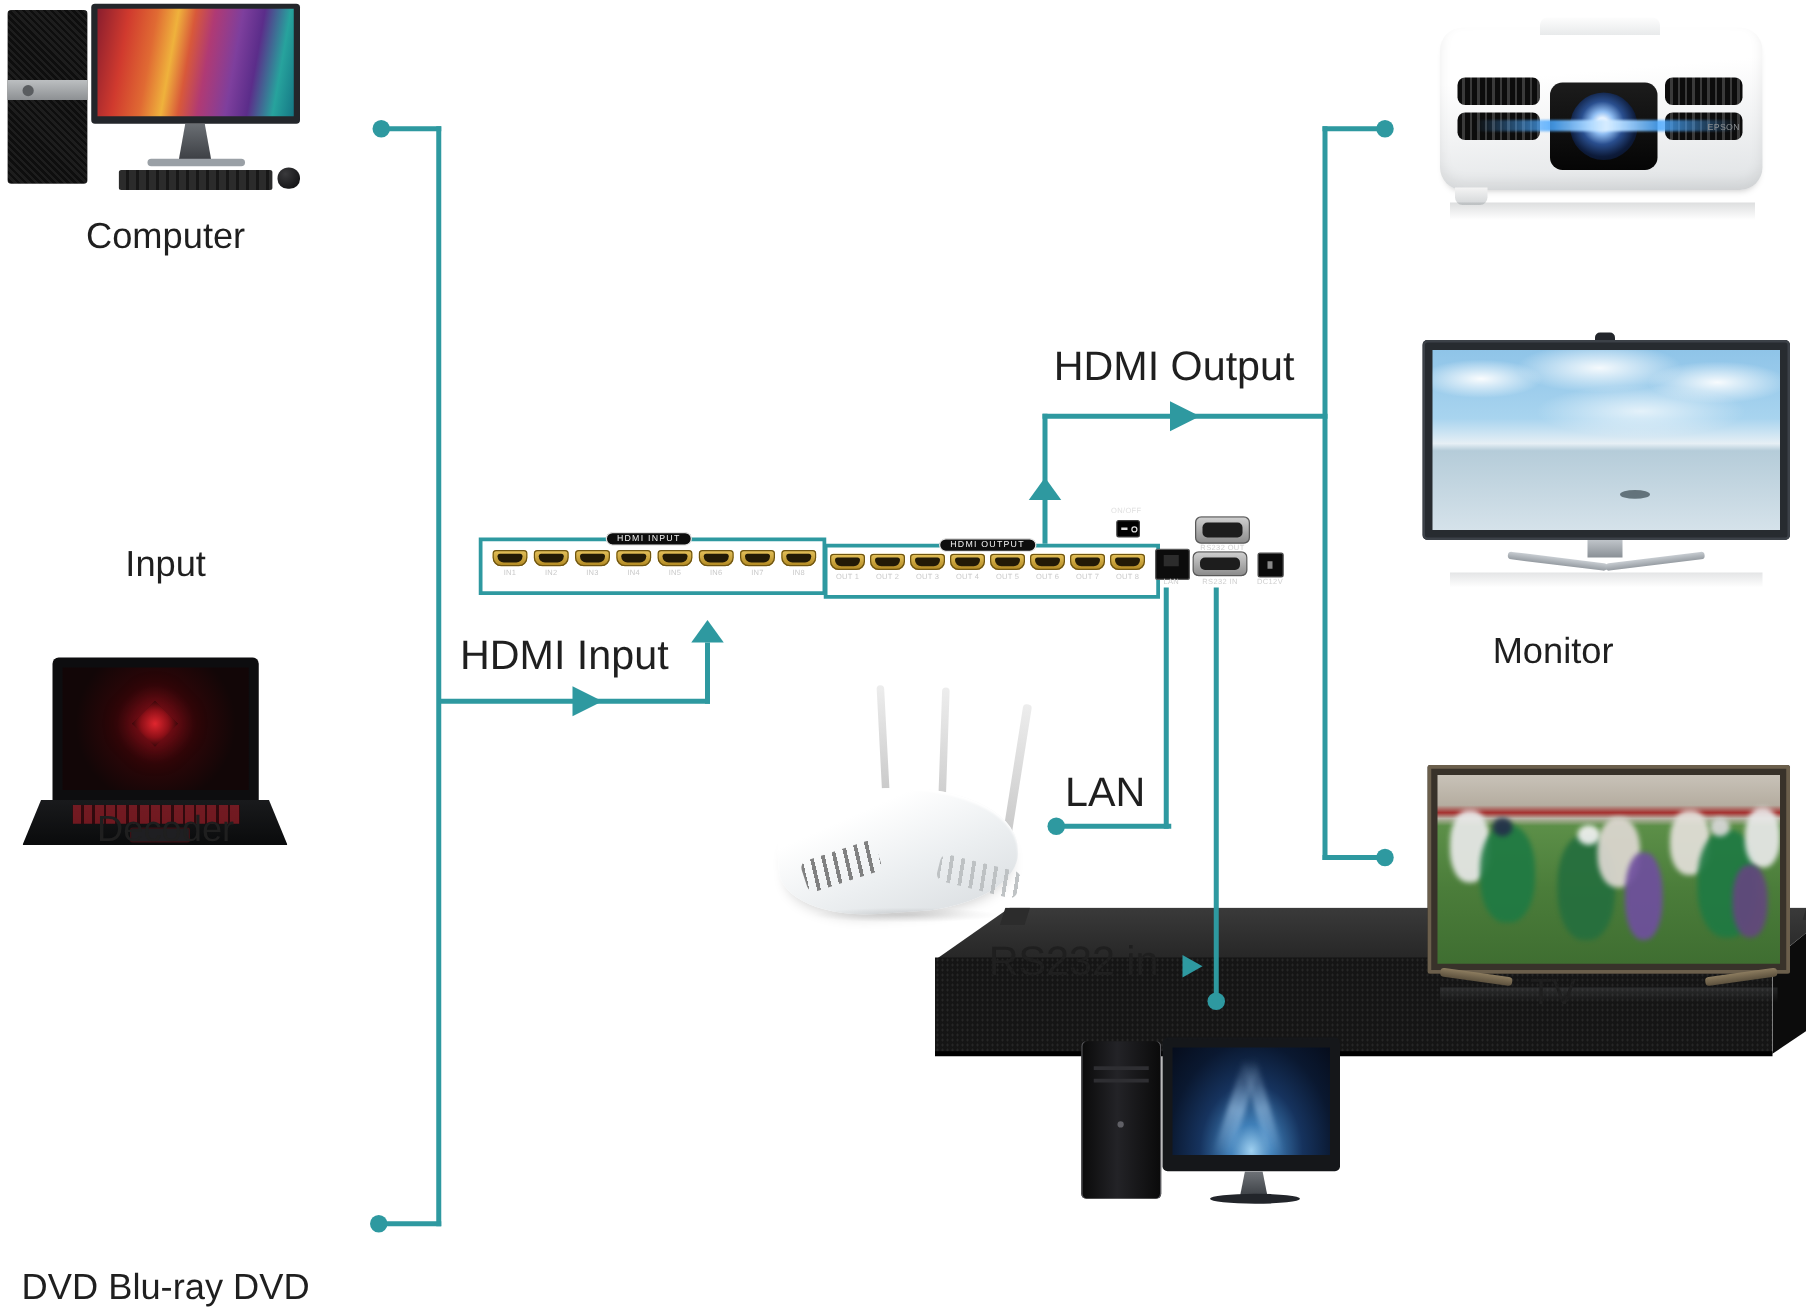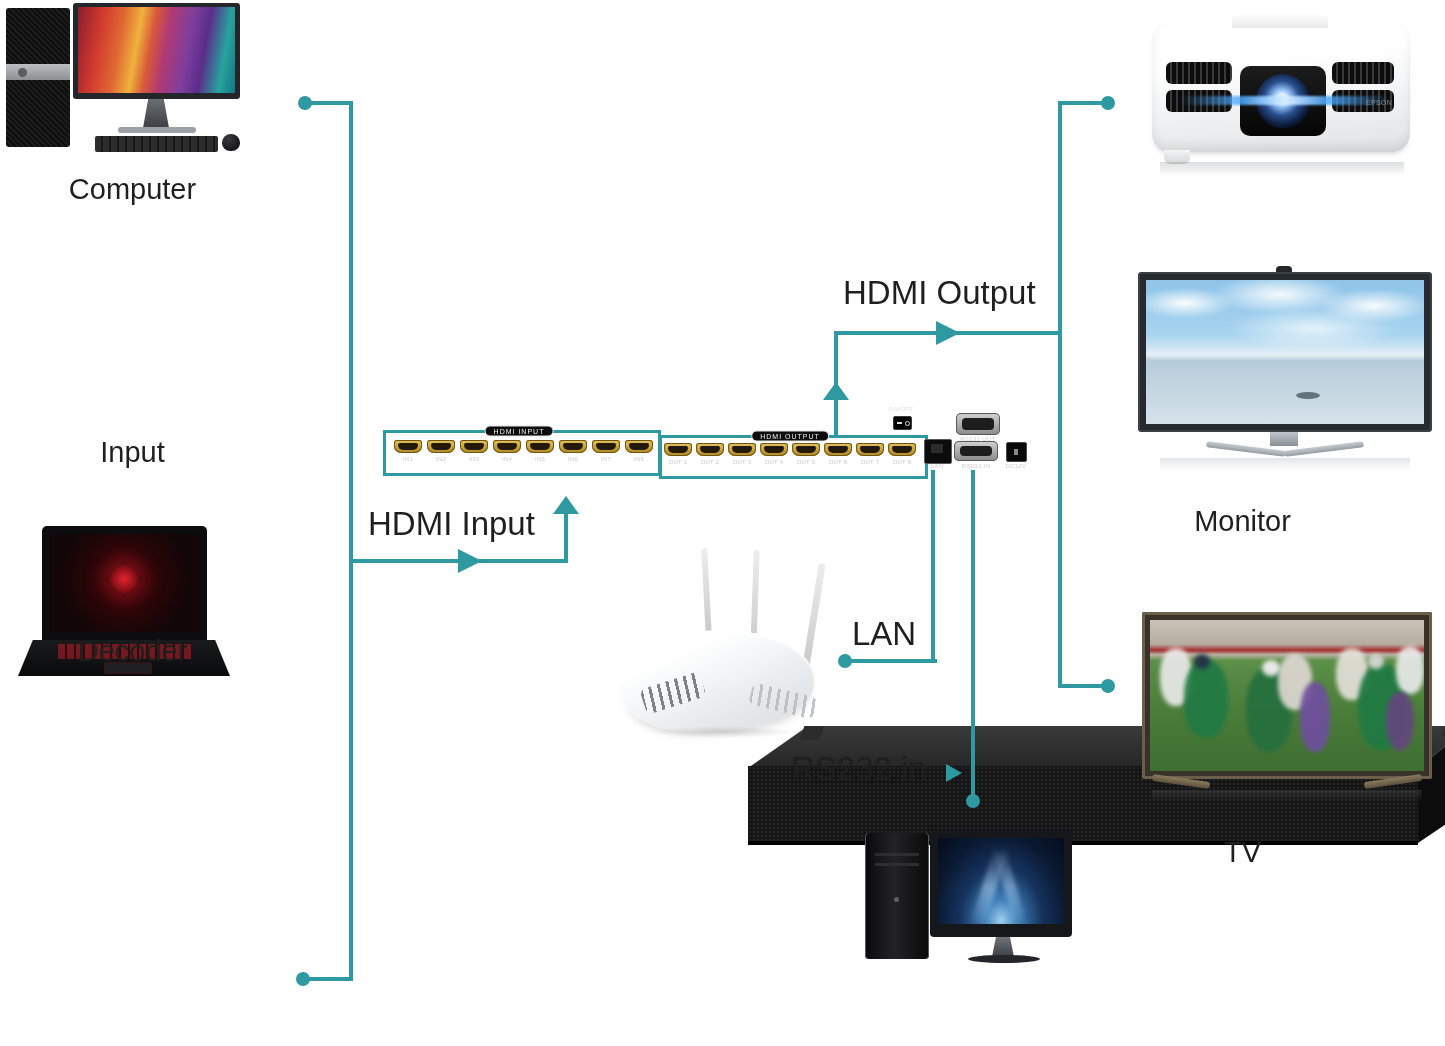--- a/index.html
+++ b/index.html
@@ -70,40 +70,41 @@
     
     
     
     
     
     
     
     
     
   </div>
-  <div class="dev-label col-l" style="top:635px;">Decoder</div>
+  <div class="dev-label col-l" style="top:648px;">Decoder</div>
 
   <div class="abs" style="left:0;top:695px;width:265px;height:125px;">
     
     
     
     
     
   </div>
 
   <div class="abs" style="left:0;top:930px;width:265px;height:65px;">
     
     
     
     
     
     
     
     
   </div>
+  <div class="dev-label col-l" style="top:1014px;">DVD Blu-ray DVD</div>
 
   <div class="abs" style="left:370px;top:360px;width:740px;height:130px;">
     <div class="mx-top"></div>
     <div class="mx-side"></div>
     <div class="mx-ear" style="left:430px;top:366px;"></div>
     <div class="mx-ear" style="left:1072px;top:362px;"></div>
     <div class="mx-face"></div>
     <div class="mx-bottom"></div>
   </div>
 
@@ -270,21 +271,21 @@
       <div class="blob" style="left:246px;top:26px;width:28px;height:48px;background:#e9e9e9;"></div>
       <div class="blob" style="left:236px;top:72px;width:28px;height:58px;background:#63477e;"></div>
       <div class="blob" style="left:112px;top:40px;width:18px;height:16px;background:#f2f2f2;border-radius:50%;"></div>
       <div class="blob" style="left:44px;top:34px;width:16px;height:15px;background:#23304a;border-radius:50%;"></div>
       <div class="blob" style="left:218px;top:34px;width:16px;height:15px;background:#d8d8d8;border-radius:50%;"></div>
     </div>
     <div class="abs" style="left:22px;top:178px;width:58px;height:7px;background:linear-gradient(#8c7c5f,#5c513e);transform:rotate(8deg);border-radius:3px;"></div>
     <div class="abs" style="left:234px;top:178px;width:58px;height:7px;background:linear-gradient(#8c7c5f,#5c513e);transform:rotate(-8deg);border-radius:3px;"></div>
     <div class="abs" style="left:22px;top:190px;width:270px;height:12px;background:linear-gradient(rgba(110,112,115,.25),rgba(255,255,255,0));"></div>
   </div>
-  <div class="dev-label col-r" style="top:836px;">TV</div>
+  <div class="dev-label col-r" style="top:778px;">TV</div>
 
   <div class="dot" style="left:298px;top:96px;"></div>
   <div class="line" style="left:303px;top:101px;width:50px;height:4px;"></div>
   <div class="line" style="left:349px;top:101px;width:4px;height:880px;"></div>
   <div class="line" style="left:303px;top:977px;width:50px;height:4px;"></div>
   <div class="dot" style="left:296px;top:972px;"></div>
 
   <div class="line" style="left:351px;top:559px;width:217px;height:4px;"></div>
   <div class="arr-r" style="left:458px;top:549px;"></div>
   <div class="line" style="left:564px;top:514px;width:4px;height:49px;"></div>

